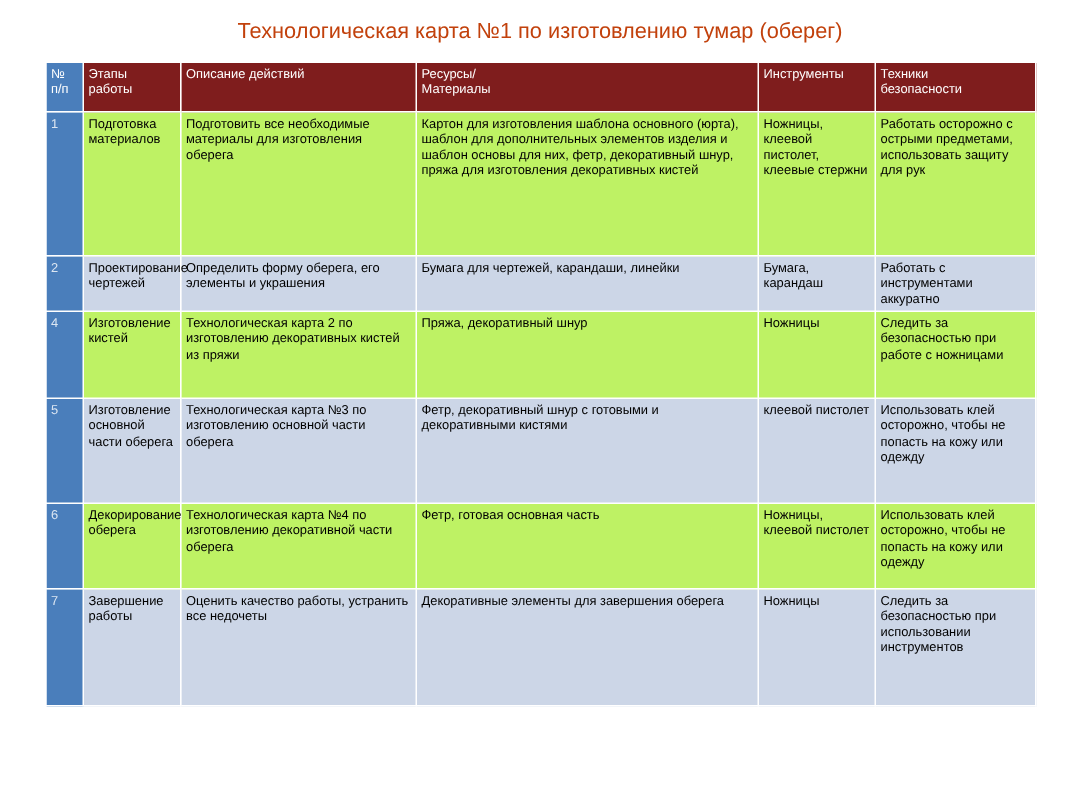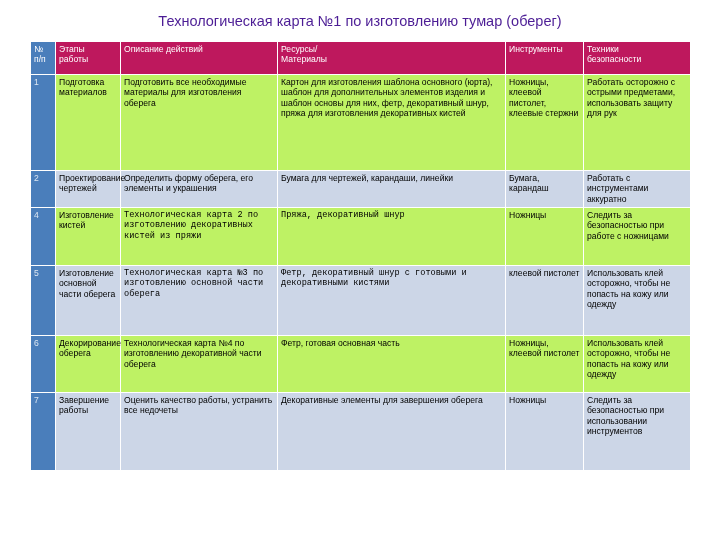--- a/index.html
+++ b/index.html
@@ -23,21 +23,21 @@
   }
 
   .page-title {
     position: absolute;
     left: 30px;
     top: 12px;
     width: 660px;
     text-align: center;
     font-size: 14.5px;
     line-height: 18px;
-    color: #4c1d95;
+    color: #c2410c;
     white-space: nowrap;
   }
 
   .table-wrap {
     position: absolute;
     left: 30px;
     top: 41px;
     width: 660px;
   }
 
@@ -52,21 +52,21 @@
     vertical-align: top;
     padding: 2px 3px 2px 3px;
     font-size: 8.6px;
     line-height: 10.4px;
     font-weight: normal;
     text-align: left;
   }
 
   
   thead th {
-    background: #be185d;
+    background: #7f1d1d;
     color: #ffffff;
     font-size: 8.8px;
     line-height: 10.6px;
     height: 28px;
     border-color: #ffffff;
   }
   thead th.num {
     background: #4a7ebb;
   }
 
@@ -78,21 +78,21 @@
     text-align: left;
     padding-left: 4px;
   }
 
   
   tr.r-odd td { background: #bef264; }
   tr.r-even td { background: #ccd6e7; }
 
   tr.r-odd td.num, tr.r-even td.num { background: #4a7ebb; }
 
-  .c-center { text-align: center; font-family: Liberation Mono, monospace; }
+  .c-center { text-align: center; }
 
   
   col.c0 { width: 25px; }
   col.c1 { width: 65px; }
   col.c2 { width: 157px; }
   col.c3 { width: 228px; }
   col.c4 { width: 78px; }
   col.c5 { width: 107px; }
 
   .cellline { display: block; }

